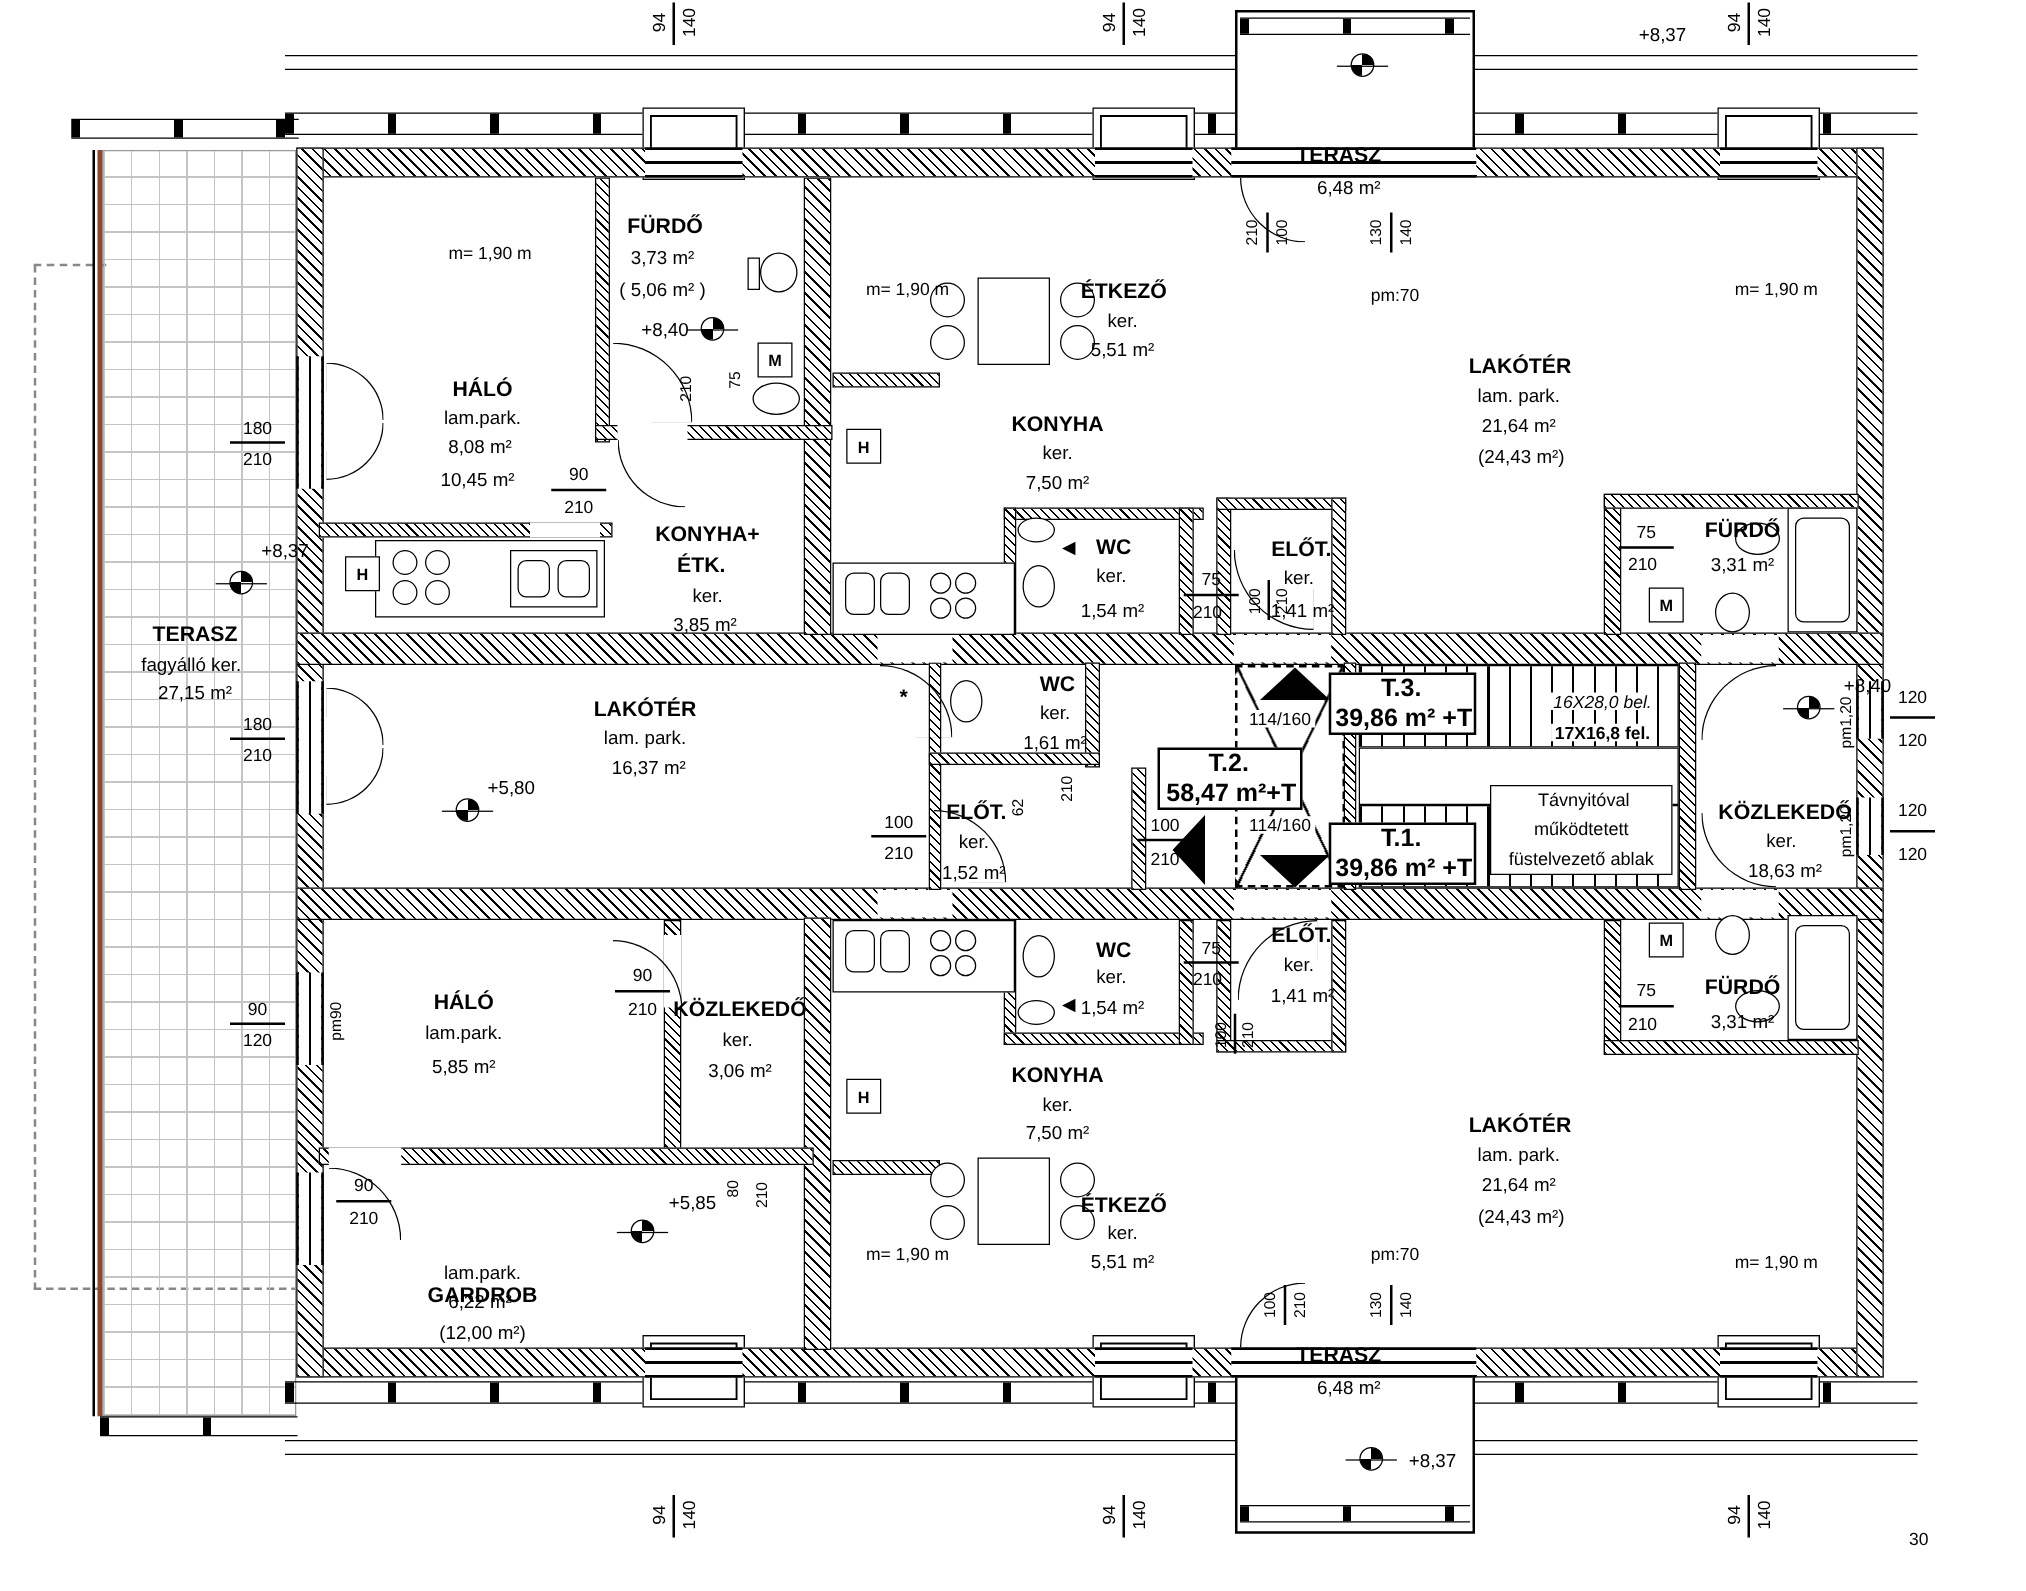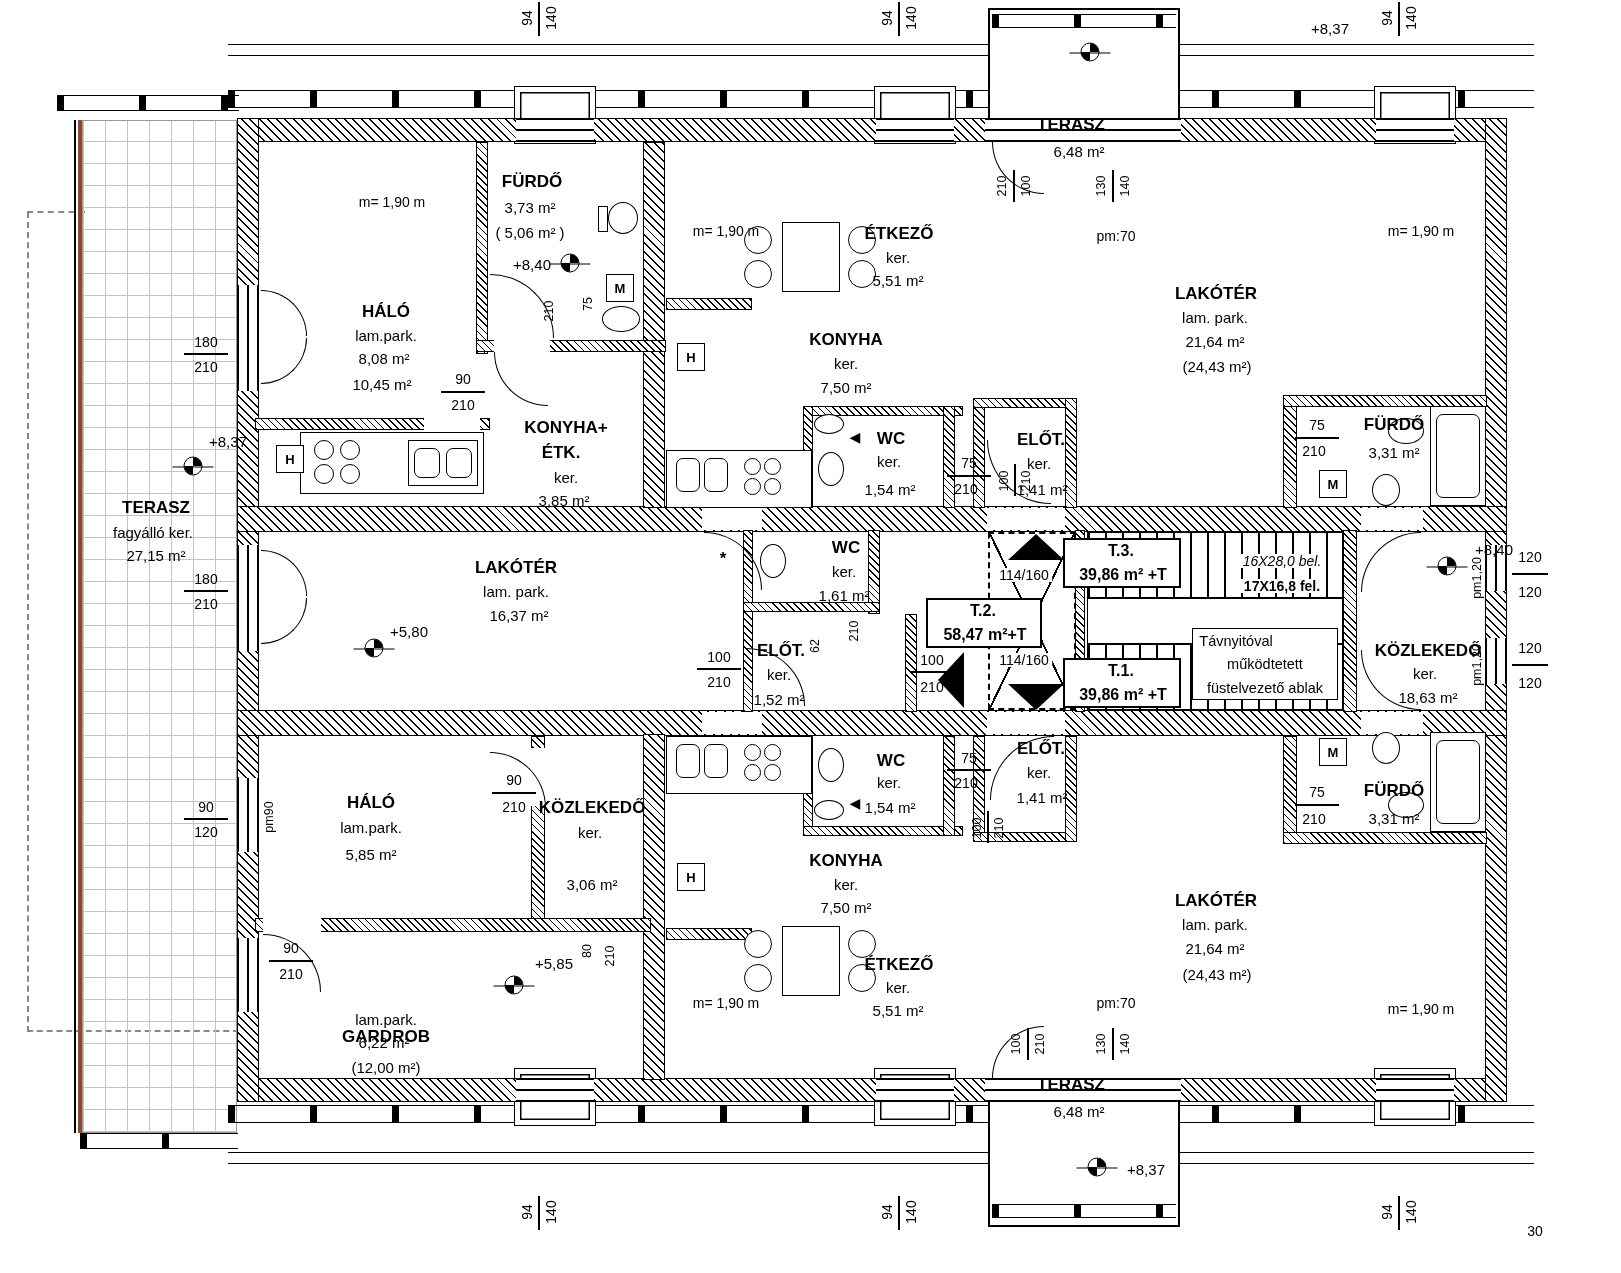--- a/index.html
+++ b/index.html
@@ -40,21 +40,21 @@
   .a-br{border-bottom:1.6px solid #000;border-right:1.6px solid #000;border-bottom-right-radius:100% 100%}
   .tri-u{width:0;height:0;border-left:28px solid transparent;border-right:28px solid transparent;border-bottom:26px solid #000}
   .tri-d{width:0;height:0;border-left:28px solid transparent;border-right:28px solid transparent;border-top:26px solid #000}
   .tri-l{width:0;height:0;border-top:28px solid transparent;border-bottom:28px solid transparent;border-right:26px solid #000}
   .lbl{position:absolute;white-space:nowrap;line-height:1;z-index:6}
   .rm{font-weight:bold;font-size:17px}
   .ar{font-size:15px}
   .dm{font-size:14px}
   .sm{font-size:12.5px}
   .lv{font-size:15px}
-  .tb{font-weight:bold;font-size:16px}
+  .tb{font-weight:bold;font-size:20px}
   .nt{font-size:14.5px}
   .bgw{background:#fff;padding:0 3px}
   .mbox{display:flex;align-items:center;justify-content:center;width:26px;height:26px;border:1.6px solid #000;background:#fff;font-weight:bold;font-size:13px}
   .lvl{width:17px;height:17px;border:1.6px solid #000;border-radius:50%;
        background:conic-gradient(from 0deg,#000 0 25%,#fff 25% 50%,#000 50% 75%,#fff 75%)}
   .lvl::after{content:"";position:absolute;left:-12px;right:-12px;top:50%;height:1.5px;background:#000}
 </style>
 </head>
 <body>
 
@@ -371,31 +371,31 @@
       <div class="lbl lvl" style="left: 1447px; top: 566px; transform: translate(-50%, -50%);"></div>
       <div class="lbl sm" style="left: 1477px; top: 578px; transform: translate(-50%, -50%) rotate(-90deg);">pm1,20</div>
       <div class="lbl sm" style="left: 1477px; top: 665px; transform: translate(-50%, -50%) rotate(-90deg);">pm1,20</div>
       <div class="lbl dm" style="left: 1530px; top: 557px; transform: translate(-50%, -50%);">120</div>
       <div class="lbl dm" style="left: 1530px; top: 592px; transform: translate(-50%, -50%);">120</div>
       <div class="lbl dm" style="left: 1530px; top: 648px; transform: translate(-50%, -50%);">120</div>
       <div class="lbl dm" style="left: 1530px; top: 683px; transform: translate(-50%, -50%);">120</div>
       <div class="lbl rm" style="left: 1428px; top: 650px; transform: translate(-50%, -50%);">KÖZLEKEDŐ</div>
       <div class="lbl ar" style="left: 1425px; top: 673px; transform: translate(-50%, -50%);">ker.</div>
       <div class="lbl ar" style="left: 1428px; top: 697px; transform: translate(-50%, -50%);">18,63 m²</div>
-      <div class="lbl nt" style="left: 1236px; top: 641px; transform: translate(-50%, -50%);">Távnyitóval</div>
+      <div class="lbl nt" style="left: 1267px; top: 641px; transform: translate(-50%, -50%);">Távnyitóval</div>
       <div class="lbl nt" style="left: 1265px; top: 664px; transform: translate(-50%, -50%);">működtetett</div>
       <div class="lbl nt" style="left: 1265px; top: 688px; transform: translate(-50%, -50%);">füstelvezető ablak</div>
       <div class="lbl rm" style="left: 371px; top: 802px; transform: translate(-50%, -50%);">HÁLÓ</div>
       <div class="lbl ar" style="left: 371px; top: 827px; transform: translate(-50%, -50%);">lam.park.</div>
       <div class="lbl ar" style="left: 371px; top: 854px; transform: translate(-50%, -50%);">5,85 m²</div>
       <div class="lbl dm" style="left: 514px; top: 780px; transform: translate(-50%, -50%);">90</div>
       <div class="lbl dm" style="left: 514px; top: 807px; transform: translate(-50%, -50%);">210</div>
       <div class="lbl rm" style="left: 592px; top: 807px; transform: translate(-50%, -50%);">KÖZLEKEDŐ</div>
       <div class="lbl ar" style="left: 590px; top: 832px; transform: translate(-50%, -50%);">ker.</div>
-      <div class="lbl ar" style="left: 592px; top: 884px; transform: translate(-50%, -50%);">3,06 m²</div>
+      <div class="lbl ar" style="left: 592px; top: 857px; transform: translate(-50%, -50%);">3,06 m²</div>
       <div class="lbl dm" style="left: 855px; top: 803px; transform: translate(-50%, -50%);">◀</div>
       <div class="lbl rm" style="left: 891px; top: 760px; transform: translate(-50%, -50%);">WC</div>
       <div class="lbl ar" style="left: 889px; top: 782px; transform: translate(-50%, -50%);">ker.</div>
       <div class="lbl ar" style="left: 890px; top: 807px; transform: translate(-50%, -50%);">1,54 m²</div>
       <div class="lbl dm" style="left: 969px; top: 758px; transform: translate(-50%, -50%);">75</div>
       <div class="lbl dm" style="left: 966px; top: 783px; transform: translate(-50%, -50%);">210</div>
       <div class="lbl rm" style="left: 1041px; top: 748px; transform: translate(-50%, -50%);">ELŐT.</div>
       <div class="lbl ar" style="left: 1039px; top: 772px; transform: translate(-50%, -50%);">ker.</div>
       <div class="lbl ar" style="left: 1042px; top: 797px; transform: translate(-50%, -50%);">1,41 m²</div>
       <div class="lbl sm" style="left: 977px; top: 828px; transform: translate(-50%, -50%) rotate(-90deg);">100</div>

